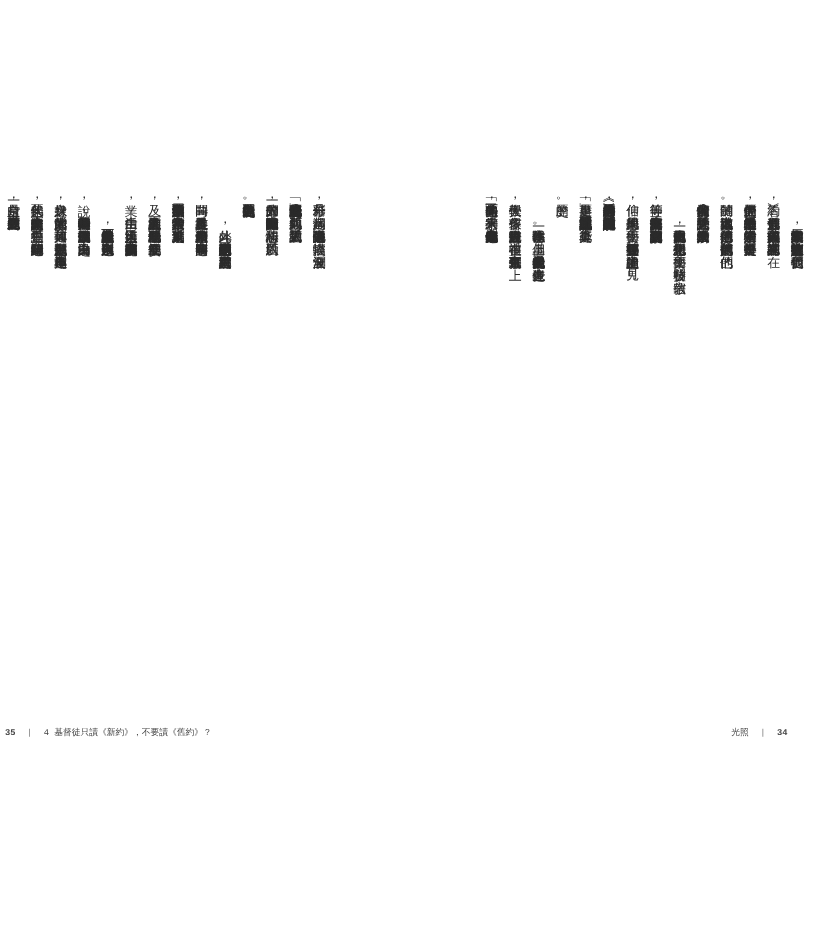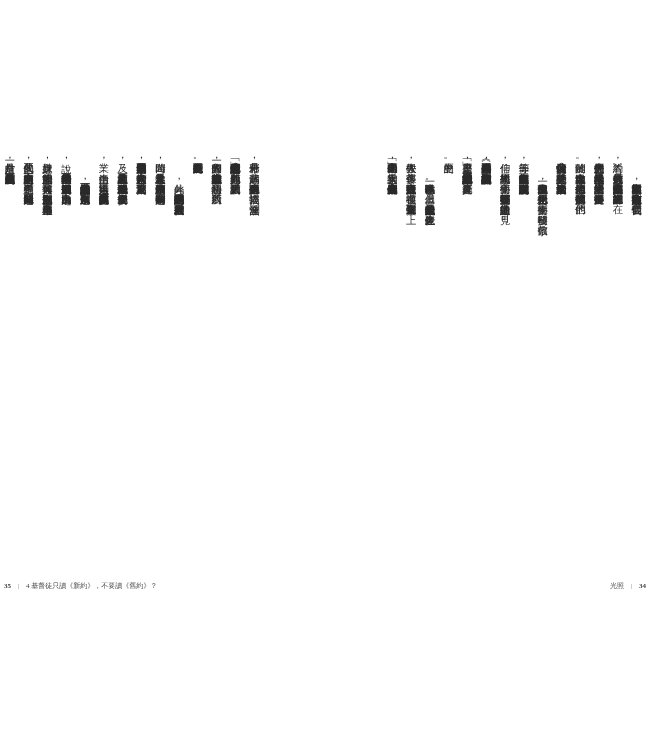--- a/index.html
+++ b/index.html
@@ -16,24 +16,24 @@
     writing-mode: vertical-rl; font-size: 10.3px;
   }
   .page-left .page-text { left: 0.6px; }
   .page-right .page-text { left: 58px; }
   .col {
     width: 18.8px; height: 395px; line-height: 18.8px;
     white-space: nowrap; overflow: hidden; letter-spacing: 0;
   }
   .footer {
     position: absolute; top: 581px; font-size: 7px; color: #444; white-space: nowrap;
-    font-family: Liberation Serif, serif;
+    font-family: Liberation Mono, monospace;
   }
   .page-left .footer { left: 4px; }
-  .page-right .footer { right: 4px; }
+  .page-right .footer { right: 20px; }
   .footer .sep { display: inline-block; margin: 0 5px; color: #777; }
   .footer .pno { font-weight: bold; }
 </style>
 </head>
 <body>
 
 <div class="spread">
 
   <div class="page page-left">
     <div class="page-text">

